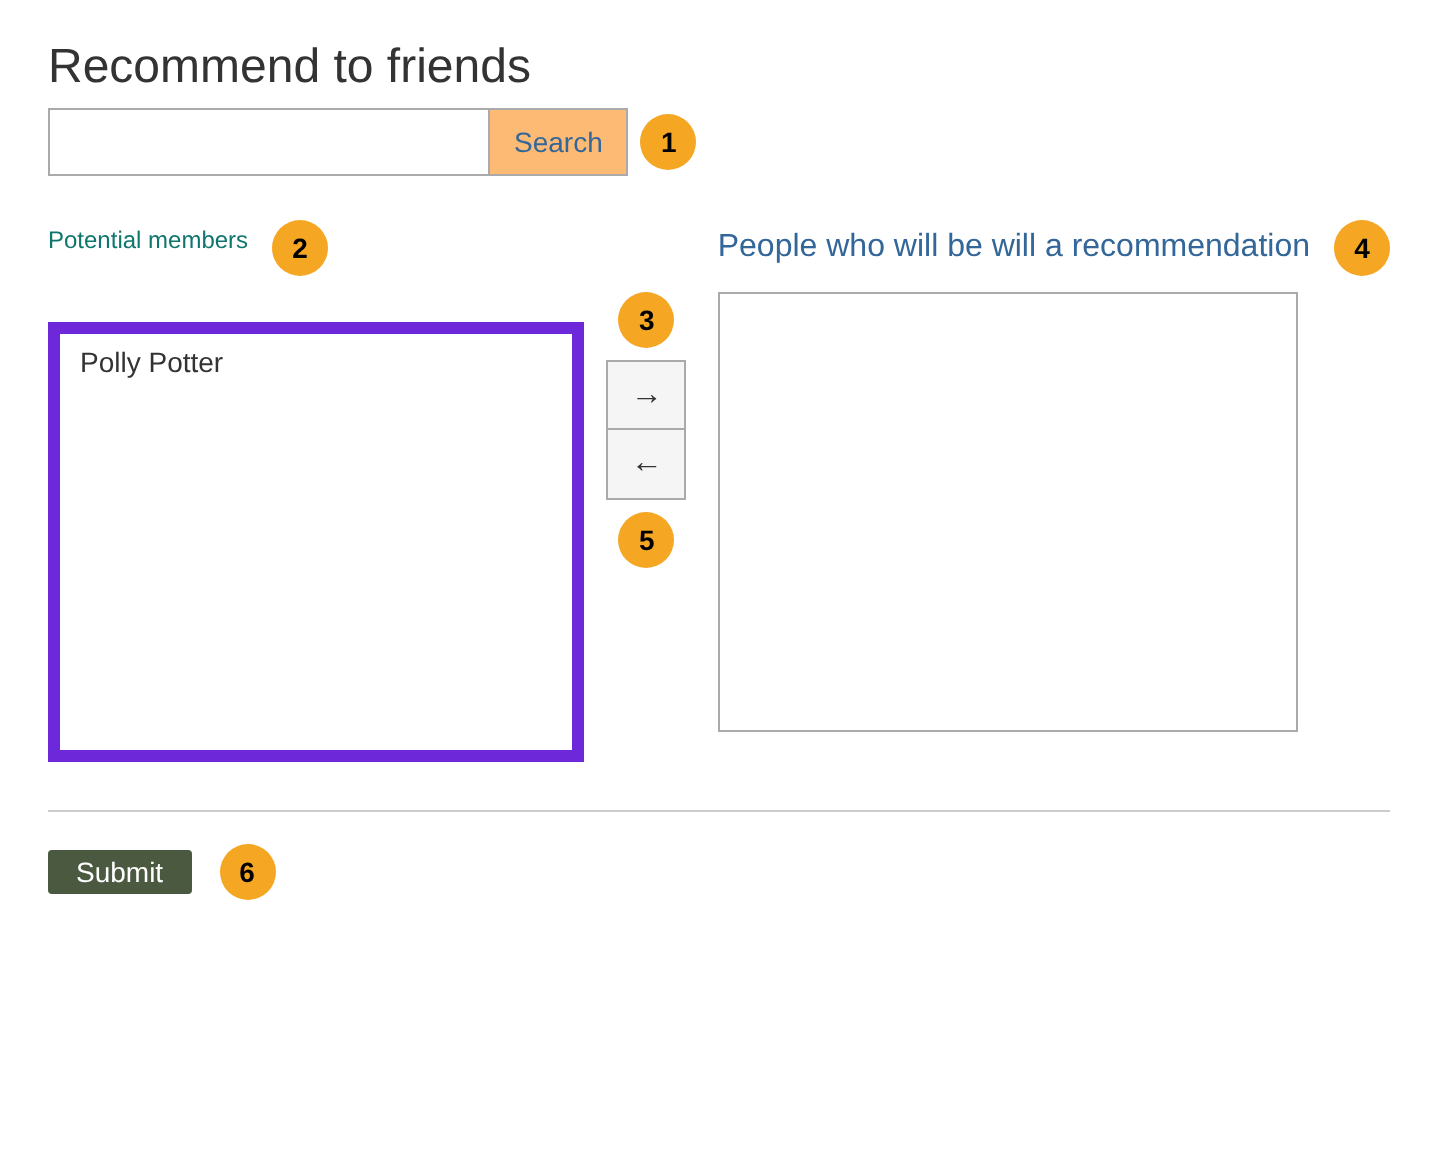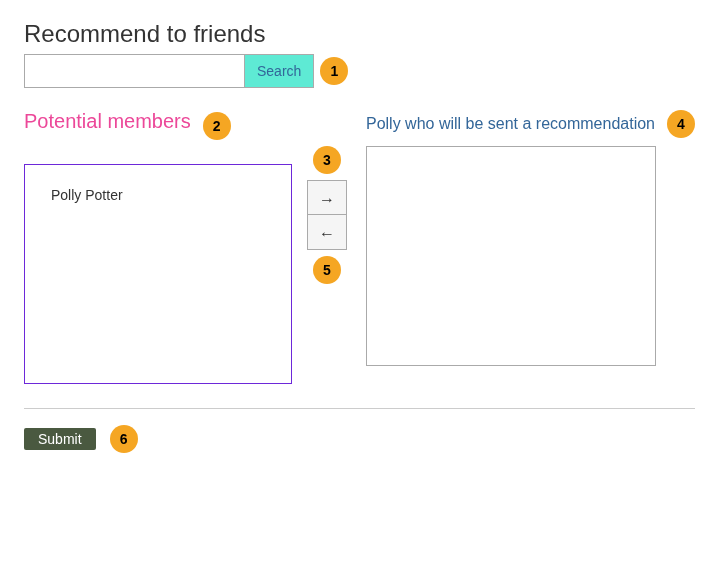--- a/index.html
+++ b/index.html
@@ -31,21 +31,21 @@
       padding: 6px 8px;
       font-size: 14px;
       width: 220px;
       height: 34px;
       outline: none;
       color: #333;
     }
 
     .search-button {
       border: 1px solid #aaa;
-      background: #5eead4;
+      background: #fdba74;
       padding: 6px 12px;
       height: 34px;
       cursor: pointer;
       font-size: 14px;
       color: #336699;
       white-space: nowrap;
     }
 
     .badge {
       display: inline-flex;
@@ -67,31 +67,31 @@
       align-items: flex-start;
       gap: 0;
       margin-bottom: 24px;
     }
 
     .left-section {
       flex: 0 0 auto;
     }
 
     .section-label {
-      font-size: 20px;
-      color: #ec4899;
+      font-size: 12px;
+      color: #0f766e;
       margin-bottom: 8px;
       font-weight: normal;
     }
 
     .list-box {
-      border: 1px solid #6d28d9;
+      border: 6px solid #6d28d9;
       width: 268px;
       min-height: 220px;
-      padding: 16px;
+      padding: 0;
       background: #fff;
       overflow-y: auto;
       margin-top: 23px;
     }
 
     .list-item {
       padding: 6px 10px;
       cursor: pointer;
       font-size: 14px;
       color: #333;
@@ -237,21 +237,21 @@
     <span class="badge-middle">3</span>
     <div class="arrow-buttons">
       <button class="arrow-btn">→</button>
       <button class="arrow-btn">←</button>
     </div>
     <span class="badge-bottom">5</span>
   </div>
 
   <div class="right-section">
     <div class="section-header-row">
-      <span class="right-label-text">Polly who will be sent a recommendation</span>
+      <span class="right-label-text">People who will be will a recommendation</span>
       <span class="badge">4</span>
     </div>
     <div class="right-list-box">
     </div>
   </div>
 
 </div>
 
 <hr class="divider">
 

